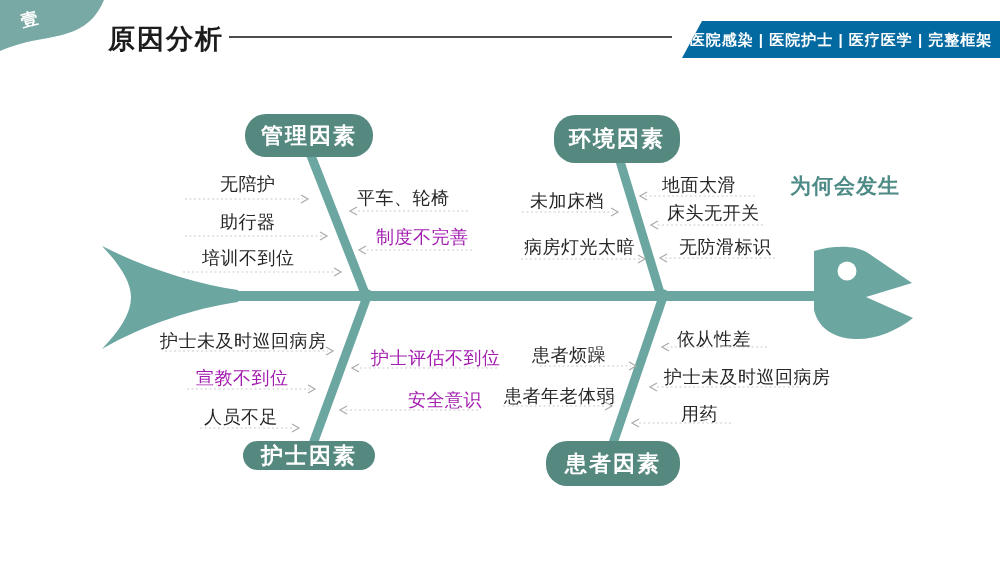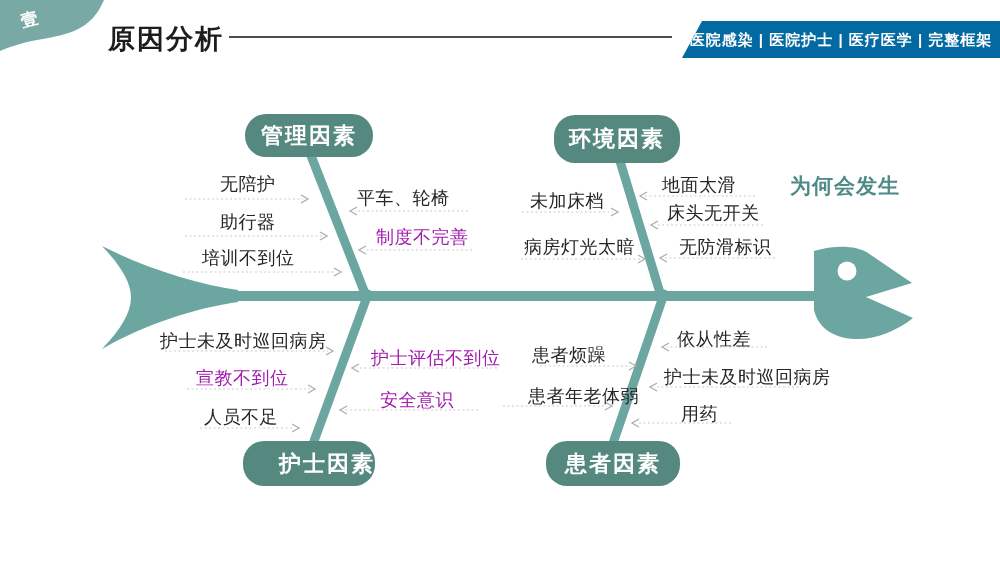--- a/index.html
+++ b/index.html
@@ -18,21 +18,21 @@
                 clip-path:polygon(20px 0, 100% 0, 100% 100%, 0 100%); }
   .tags-badge span { display:block; text-align:center; line-height:37px; color:#ffffff; font-size:15px;
                      font-weight:600; letter-spacing:1px; }
 
   
   .fishbone-svg { position:absolute; left:0; top:0; width:1000px; height:563px; }
   .bubble { position:absolute; background:#55887F; border-radius:21px; display:flex; align-items:center;
             justify-content:center; color:#ffffff; font-size:22px; font-weight:bold; letter-spacing:2px; }
   .bubble.b-mgmt { left:245px; top:114px; width:128px; height:43px; }
   .bubble.b-env  { left:554px; top:115px; width:126px; height:48px; }
-  .bubble.b-nurse{ left:243px; top:441px; width:132px; height:45px;justify-content:flex-end; }
+  .bubble.b-nurse{ left:243px; top:441px; width:132px; height:29px; }
   .bubble.b-pat  { left:546px; top:441px; width:134px; height:45px; }
 
   .label { position:absolute; font-size:18px; color:#262626; white-space:nowrap; letter-spacing:0.5px; }
   .label.teal { color:#a21caf; }
 
   .question { position:absolute; left:790px; top:170px; width:162px; text-align:left; color:#4E8B86;
               font-size:21px; line-height:31px; font-weight:600; letter-spacing:1px; }
 </style>
 </head>
 <body>
@@ -132,24 +132,24 @@
   <div class="label" style="left:530px; top:189px;">未加床档</div>
   <div class="label" style="left:524px; top:235px;">病房灯光太暗</div>
   <div class="label" style="left:662px; top:173px;">地面太滑</div>
   <div class="label" style="left:667px; top:201px;">床头无开关</div>
   <div class="label" style="left:679px; top:235px;">无防滑标识</div>
 
   <div class="label" style="left:160px; top:329px;">护士未及时巡回病房</div>
   <div class="label teal" style="left:196px; top:366px;">宣教不到位</div>
   <div class="label" style="left:204px; top:405px;">人员不足</div>
   <div class="label teal" style="left:371px; top:346px;">护士评估不到位</div>
-  <div class="label teal" style="left:380px; top:388px;font-family:Liberation Serif, serif;">安全意识</div>
+  <div class="label teal" style="left:408px; top:388px;font-family:Liberation Serif, serif;">安全意识</div>
 
   <div class="label" style="left:532px; top:343px;">患者烦躁</div>
-  <div class="label" style="left:504px; top:384px;margin-left:24px;">患者年老体弱</div>
+  <div class="label" style="left:504px; top:384px;">患者年老体弱</div>
   <div class="label" style="left:677px; top:327px;">依从性差</div>
   <div class="label" style="left:664px; top:365px;">护士未及时巡回病房</div>
   <div class="label" style="left:681px; top:402px;">用药</div>
 
   <div class="question">
     <div>为何会发生</div>
   </div>
 
 </div>
 

